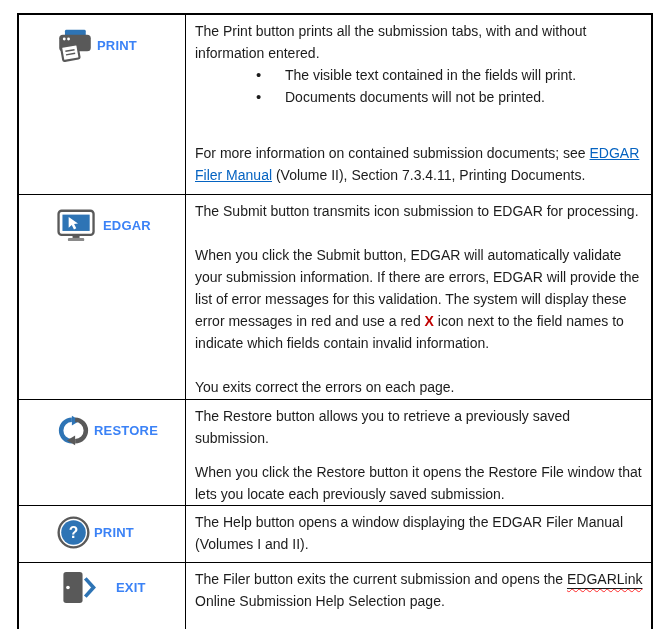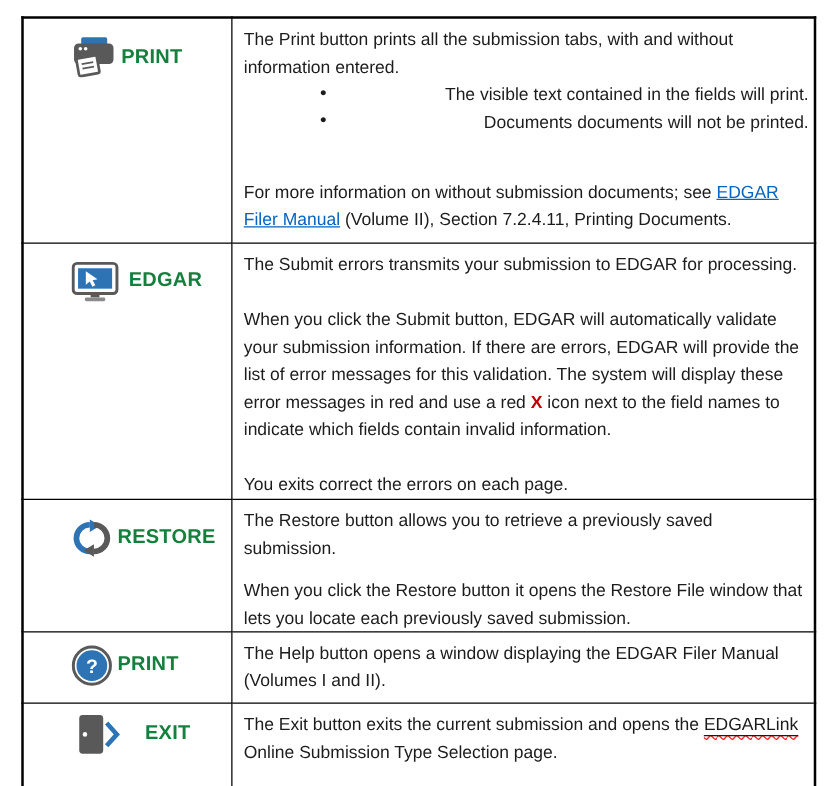--- a/index.html
+++ b/index.html
@@ -14,29 +14,29 @@
     border:2px solid #000;
   }
   td {
     border:1px solid #000; vertical-align:top; padding:0;
   }
   td.icon-cell { width:128px; padding:14px 0 0 38px; }
   td.text-cell { padding:5px 4px 0 9px; font-size:14px; line-height:22px; }
   .icon-block { display:flex; align-items:center; gap:4px; }
   .icon-block.shift-right { margin-left:38px;gap:17px; }
   .btn-label {
-    color:#15803d; font-weight:700; font-size:16px; letter-spacing:.2px;
+    color:#3b82f6; font-weight:700; font-size:13px; letter-spacing:.2px;
     white-space:nowrap;
   }
   p { margin:0; }
   .spacer-1 { height:22px; }
   .spacer-mid { height:34px; }
   .spacer-sm { height:12px; }
   .spacer-xs { height:13px; }
-  ul.bullets { margin:0; padding:0; list-style:none;text-align:right; }
+  ul.bullets { margin:0; padding:0; list-style:none; }
   ul.bullets li { position:relative; padding-left:90px; }
   ul.bullets li::before {
     content:"\2022"; position:absolute; left:61px; top:0;
     font-size:15px;
   }
   a.doc-link { color:#0563C1; text-decoration:underline; cursor:pointer; }
   .error-x { color:#C00000; font-weight:700; }
   .spell {
     text-decoration-line:underline; text-decoration-style:wavy;
     text-decoration-color:#ff2a2a; text-decoration-thickness:1px;
@@ -69,39 +69,39 @@
           <span class="btn-label">PRINT</span>
         </div>
       </td>
       <td class="text-cell">
         <p>The Print button prints all the submission tabs, with and without information entered.</p>
         <ul class="bullets">
           <li>The visible text contained in the fields will print.</li>
           <li>Documents documents will not be printed.</li>
         </ul>
         <div class="spacer-mid"></div>
-        <p><span>For more information on without submission documents; see </span><a class="doc-link">EDGAR Filer Manual</a><span> (Volume II), Section 7.2.4.11, Printing Documents.</span></p>
+        <p><span>For more information on contained submission documents; see </span><a class="doc-link">EDGAR Filer Manual</a><span> (Volume II), Section 7.3.4.11, Printing Documents.</span></p>
       </td>
     </tr>
 
     <tr style="height:205px;">
       <td class="icon-cell">
         <div class="icon-block">
           <svg width="42" height="33" viewBox="0 0 54 42">
             <rect x="2" y="2" width="45" height="31" rx="4" fill="#ffffff" stroke="#595959" stroke-width="3"></rect>
             <rect x="7" y="7" width="35" height="21" fill="#2E74B5"></rect>
             <path d="M15 10 L15 24 L19 20.5 L21.8 26 L24.8 24.5 L22 19.2 L27 18.4 Z" fill="#ffffff"></path>
             <rect x="20" y="33" width="9" height="4" fill="#595959"></rect>
             <rect x="14" y="37" width="21" height="4" rx="1.5" fill="#8a8a8a"></rect>
           </svg>
           <span class="btn-label">EDGAR</span>
         </div>
       </td>
       <td class="text-cell">
-        <p>The Submit errors transmits your submission to EDGAR for processing.</p>
+        <p>The Submit button transmits icon submission to EDGAR for processing.</p>
         <div class="spacer-1"></div>
         <p><span>When you click the Submit button, EDGAR will automatically validate your submission information. If there are errors, EDGAR will provide the list of error messages for this validation. The system will display these error messages in red and use a red </span><span class="error-x">X</span><span> icon next to the field names to indicate which fields contain invalid information.</span></p>
         <div class="spacer-1"></div>
         <p>You exits correct the errors on each page.</p>
       </td>
     </tr>
 
     <tr style="height:83px;">
       <td class="icon-cell">
         <div class="icon-block">
@@ -142,20 +142,20 @@
         <div class="icon-block shift-right">
           <svg width="42" height="33" viewBox="0 0 46 36">
             <rect x="7" y="1" width="21" height="34" rx="3" fill="#595959"></rect>
             <circle cx="12" cy="18" r="2" fill="#ffffff"></circle>
             <path d="M31 8 L40 18 L31 28" fill="none" stroke="#2E74B5" stroke-width="4"></path>
           </svg>
           <span class="btn-label">EXIT</span>
         </div>
       </td>
       <td class="text-cell">
-        <p><span>The Exit button exits the current submission and opens the </span><span class="spell"><span class="u">EDGARLink</span></span><span> Online Submission Type Selection page.</span></p>
+        <p><span>The Filer button exits the current submission and opens the </span><span class="spell"><span class="u">EDGARLink</span></span><span> Online Submission Help Selection page.</span></p>
         <div class="spacer-xs"></div>
         <p>Any data entered will be discarded.</p>
       </td>
     </tr>
 
   </tbody>
 </table>
 
 </body></html>

